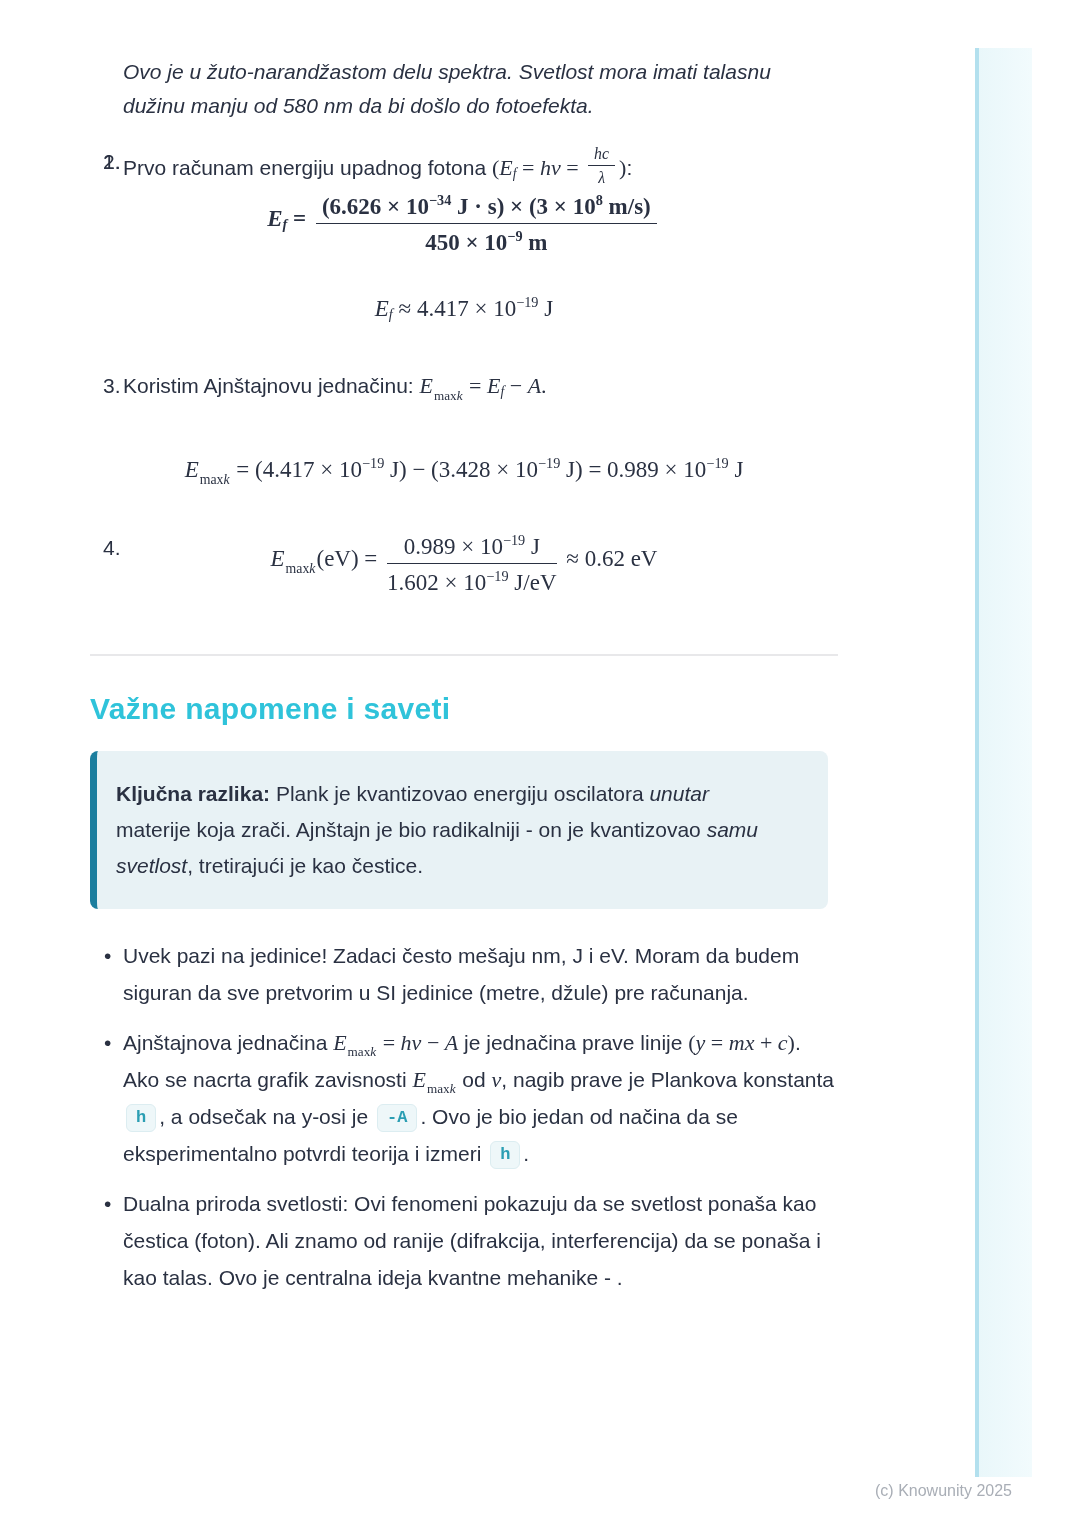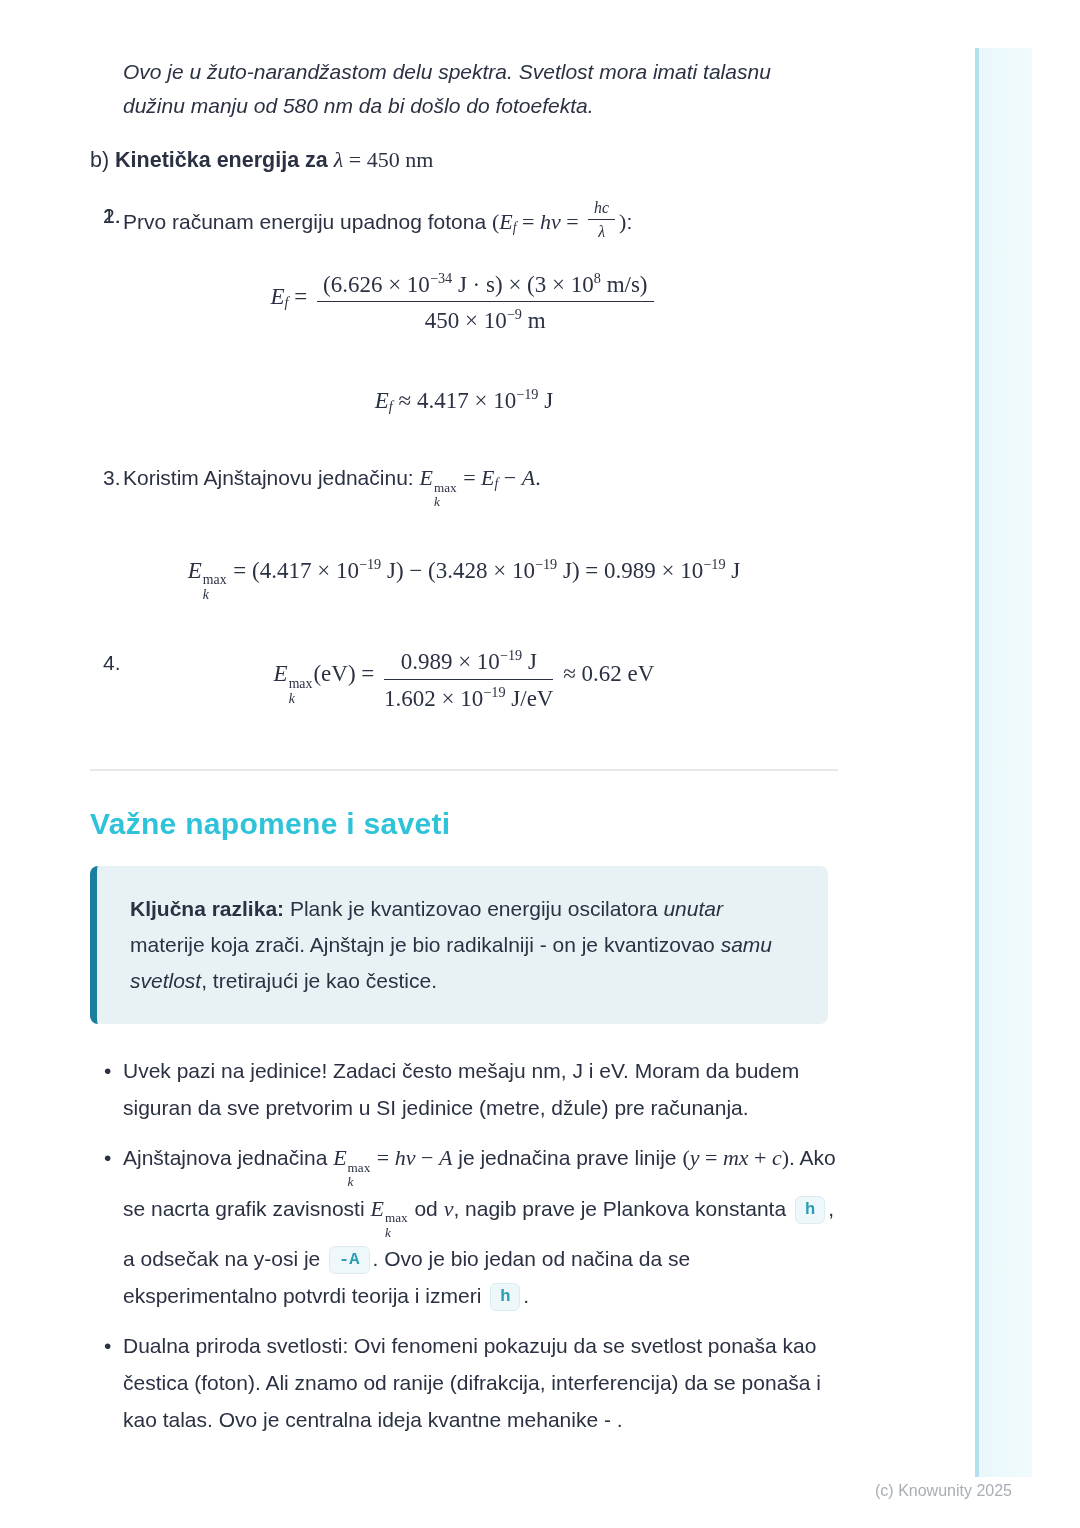--- a/index.html
+++ b/index.html
@@ -32,50 +32,50 @@
   .step{position:relative;padding-left:33px;font-size:21px;line-height:34px;}
   .step-num{position:absolute;left:13px;}
   .step-1{margin-top:22px;}
   .step-2{margin-top:10px;}
   .step-3{margin-top:46px;}
   .step-4{margin-top:44px;}
   .formula{
     text-align:center;font-family:"Liberation Serif",serif;
     font-size:23px;color:var(--text);
   }
-  .formula-1{margin-top:24px;}
-  .formula-2{margin-top:50px;}
+  .formula-1{font-weight:bold;}
+  .formula-2{margin-top:36px;}
   .formula-3{margin-top:46px;}
   .formula-4{margin-top:34px;}
   
   .m-i{font-style:italic;}
   .m-sup{font-size:0.62em;vertical-align:0.6em;}
   .m-sub{font-size:0.62em;vertical-align:-0.25em;}
   .m-ss{
-    display:inline-flex;flex-direction:column;align-items:flex-start;
+    display:inline-flex;flex-direction:row;align-items:flex-start;
     font-size:0.6em;line-height:1.1;vertical-align:-0.5em;margin:0 1px;
   }
   .m-frac{
     display:inline-block;vertical-align:-1.05em;text-align:center;
     line-height:1.3;margin:0 4px;
   }
   .m-num{display:block;padding:0 6px 2px;border-bottom:1.6px solid currentColor;}
   .m-den{display:block;padding-top:3px;}
   .step .m-frac,.bullet .m-frac{font-size:0.72em;vertical-align:-0.55em;line-height:1.15;}
   .divider{margin-top:56px;border:0;border-top:2px solid var(--divider);width:748px;}
   .notes-heading{
     margin-top:36px;font-size:30px;font-weight:bold;color:var(--accent);
     letter-spacing:0.3px;
   }
   .callout{
     margin-top:20px;box-sizing:border-box;width:738px;
     background:var(--callout-bg);
     border-left:7px solid var(--callout-border);
     border-radius:8px;
-    padding:25px 40px 25px 33px;
+    padding:25px 40px 25px 19px;
     font-size:21px;line-height:36px;
   }
   .rich-b{font-weight:bold;}
   .rich-i{font-style:italic;}
   .bullets{margin-top:28px;}
   .bullet{position:relative;padding-left:33px;font-size:21px;line-height:37px;margin-top:13px;}
   .bullet-marker{position:absolute;left:14px;}
   .code-chip{
     display:inline-block;font-family:"Liberation Mono",monospace;font-weight:bold;
     font-size:17px;color:var(--code-text);background:var(--code-bg);
@@ -93,23 +93,20 @@
 </style>
 </head>
 <body>
 
 <div class="side-panel"></div>
 
 <div class="content">
 
   <p class="intro">Ovo je u žuto-narandžastom delu spektra. Svetlost mora imati talasnu dužinu manju od 580 nm da bi došlo do fotoefekta.</p>
 
-  <div class="section-title">
-    <span>b) </span><span class="st-bold">Kinetička energija za </span><span class="math"><span class="m-i">λ</span><span class="m-t"> = 450 nm</span></span>
-  </div>
 
   <div class="step step-1">
     <span class="step-num">1.</span>
   </div>
 
   <div class="step step-2">
     <span class="step-num">2.</span>
     <span class="step-text">Prvo računam energiju upadnog fotona <span class="math"><span class="m-t">(</span><span class="m-i">E</span><span class="m-sub"><span class="m-i">f</span></span><span class="m-t"> = </span><span class="m-i">hv</span><span class="m-t"> = </span><span class="m-frac"><span class="m-num"><span class="m-i">hc</span></span><span class="m-den"><span class="m-i">λ</span></span></span><span class="m-t">)</span></span>:</span>
   </div>
 

